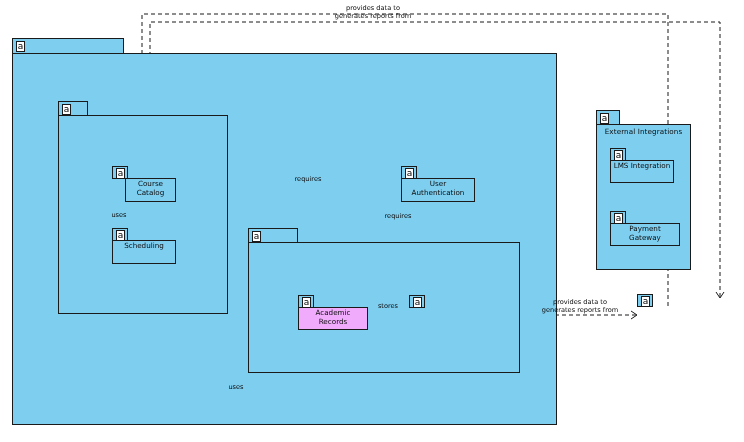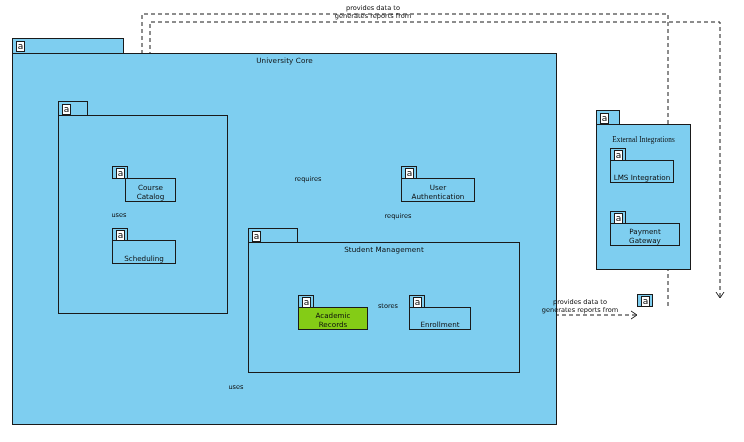--- a/index.html
+++ b/index.html
@@ -24,21 +24,21 @@
   
   .comp{position:absolute;box-sizing:border-box;}
   .comp .ctab{position:absolute;left:0;top:0;width:16px;height:13px;
             box-sizing:border-box;border:1px solid #1a1a1a;background:#7ECEF0;}
   .comp .ctab .stereo{position:absolute;left:3px;top:1px;
             width:9px;height:11px;box-sizing:border-box;
             border:1px solid #1a1a1a;background:#ffffff;
             font-size:9px;line-height:9px;text-align:center;color:#000;}
   .comp .cbody{position:absolute;left:0;top:12px;right:0;bottom:0;
             box-sizing:border-box;border:1px solid #1a1a1a;background:#7ECEF0;
-            display:flex;align-items:flex-end;justify-content:center;text-align:center;}
+            display:flex;align-items:flex-start;justify-content:center;text-align:center;}
   .comp .cname{font-size:7.2px;color:#0d0d0d;line-height:9px;padding:0 2px;}
 
   
   .elabel{position:absolute;font-size:6.6px;color:#0d0d0d;
           text-align:center;line-height:8px;white-space:nowrap;
           background:transparent;}
   svg.edges{position:absolute;left:0;top:0;width:744px;height:442px;
             pointer-events:none;}
   svg.edges path,svg.edges line{fill:none;stroke:#1a1a1a;stroke-width:1;}
   svg.edges .dash{stroke-dasharray:4 3;}
@@ -76,44 +76,42 @@
 
     <path class="dash" d="M440,330 L440,391 L38,391 L38,186 L172,186"></path>
     <path d="M167,182 L173,186 L167,190"></path>
   </svg>
 
   <div class="pkg" style="left:12px;top:38px;width:545px;height:387px;">
     <div class="tab" style="width: 112px; height: 16px; background: rgb(126, 206, 240); border-color: rgb(26, 26, 26);">
       <span class="stereo">a</span>
     </div>
     <div class="body" style="top: 15px; width: 545px; height: 372px; background: rgb(126, 206, 240); border-color: rgb(26, 26, 26);"></div>
-    <div class="pname" style="top:18px;">University Core</div>
   </div>
 
   <div class="pkg" style="left:58px;top:101px;width:170px;height:213px;">
     <div class="tab" style="width: 30px; height: 15px; background: rgb(126, 206, 240); border-color: rgb(26, 26, 26);">
       <span class="stereo">a</span>
     </div>
     <div class="body" style="top: 14px; width: 170px; height: 199px; background: rgb(126, 206, 240); border-color: rgb(26, 26, 26);"></div>
   </div>
 
   <div class="pkg" style="left:248px;top:228px;width:272px;height:145px;">
     <div class="tab" style="width: 50px; height: 15px; background: rgb(126, 206, 240); border-color: rgb(26, 26, 26);">
       <span class="stereo">a</span>
     </div>
     <div class="body" style="top: 14px; width: 272px; height: 131px; background: rgb(126, 206, 240); border-color: rgb(26, 26, 26);"></div>
-    <div class="pname" style="top:17px;">Student Management</div>
   </div>
 
   <div class="pkg" style="left:596px;top:110px;width:95px;height:160px;">
     <div class="tab" style="width: 24px; height: 15px; background: rgb(126, 206, 240); border-color: rgb(26, 26, 26);">
       <span class="stereo">a</span>
     </div>
     <div class="body" style="top: 14px; width: 95px; height: 146px; background: rgb(126, 206, 240); border-color: rgb(26, 26, 26);"></div>
-    <div class="pname" style="top:26px;font-family:Liberation Serif, serif;">External Integrations</div>
+    <div class="pname" style="top:17px;">External Integrations</div>
   </div>
 
   <div class="comp" style="left:112px;top:166px;width:64px;height:36px;">
     <div class="ctab" style="background: rgb(126, 206, 240); border-color: rgb(26, 26, 26);">
       <span class="stereo">a</span>
     </div>
     <div class="cbody" style="background: rgb(126, 206, 240); border-color: rgb(26, 26, 26); margin-left: 13px;">
       <span class="cname">Course Catalog</span>
     </div>
   </div>
@@ -133,31 +131,28 @@
     </div>
     <div class="cbody" style="background: rgb(126, 206, 240); border-color: rgb(26, 26, 26);">
       <span class="cname">User Authentication</span>
     </div>
   </div>
 
   <div class="comp" style="left:298px;top:295px;width:70px;height:35px;">
     <div class="ctab" style="background: rgb(126, 206, 240); border-color: rgb(26, 26, 26);">
       <span class="stereo">a</span>
     </div>
-    <div class="cbody" style="background: #84cc16; border-color: rgb(26, 26, 26);">
+    <div class="cbody" style="background: #f0abfc; border-color: rgb(26, 26, 26);">
       <span class="cname">Academic Records</span>
     </div>
   </div>
 
   <div class="comp" style="left:409px;top:295px;width:62px;height:35px;">
     <div class="ctab" style="background: rgb(126, 206, 240); border-color: rgb(26, 26, 26);">
       <span class="stereo">a</span>
-    </div>
-    <div class="cbody" style="background: rgb(126, 206, 240); border-color: rgb(26, 26, 26);">
-      <span class="cname">Enrollment</span>
     </div>
   </div>
 
   <div class="comp" style="left:610px;top:148px;width:64px;height:35px;">
     <div class="ctab" style="background: rgb(126, 206, 240); border-color: rgb(26, 26, 26);">
       <span class="stereo">a</span>
     </div>
     <div class="cbody" style="background: rgb(126, 206, 240); border-color: rgb(26, 26, 26);">
       <span class="cname">LMS Integration</span>
     </div>

